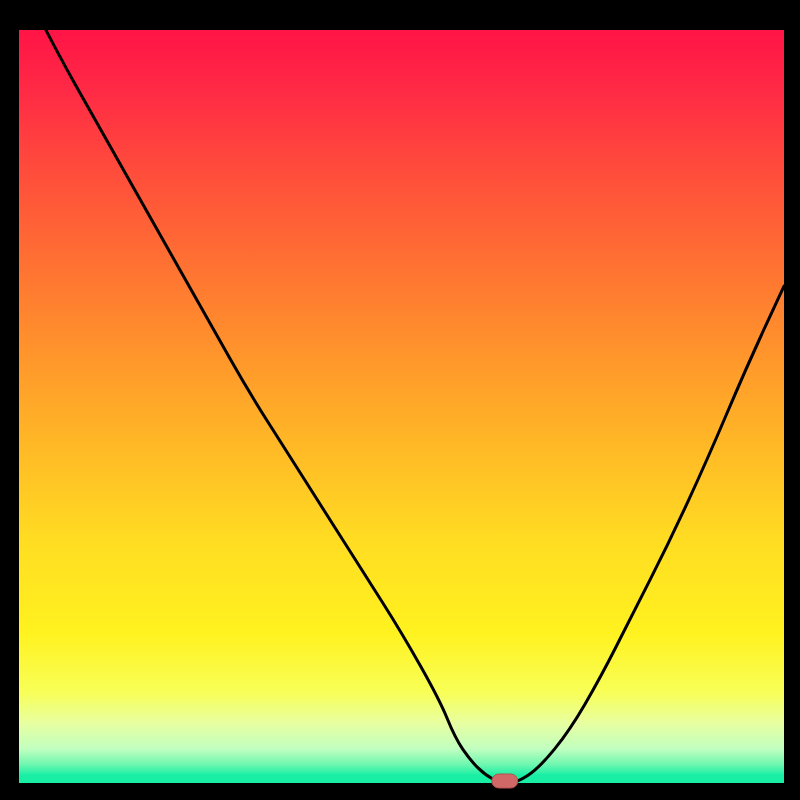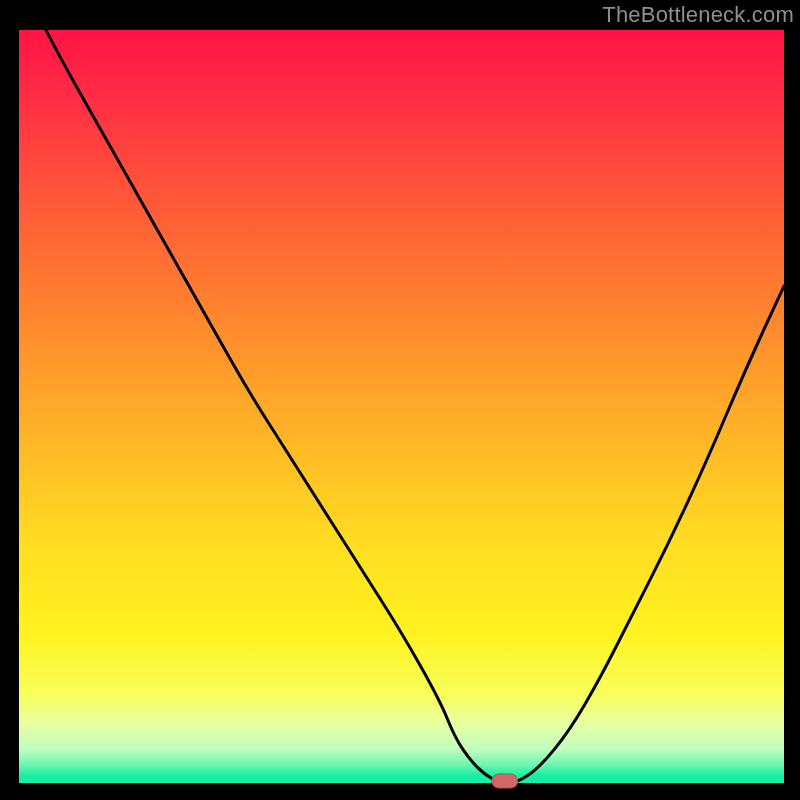--- a/index.html
+++ b/index.html
@@ -51,14 +51,13 @@
           <stop offset="97.5%" stop-color="#70f7b0"></stop>
           <stop offset="99%" stop-color="#18efa5"></stop>
           <stop offset="100%" stop-color="#18efa5"></stop>
         </linearGradient>
       </defs>
       <rect x="0" y="0" width="800" height="800" fill="#000000"></rect>
       <rect x="19" y="30" width="765" height="753" fill="url(#bg-grad)"></rect>
       <path d="M 19 -22.710000000000036 Q 19 -22.710000000000036 38.125 14.939999999999998 Q 57.25 52.59000000000003 76.375 86.47500000000002 Q 95.5 120.36000000000001 114.625 154.245 Q 133.75 188.13 152.875 222.015 Q 172 255.89999999999998 191.125 289.78499999999997 Q 210.25 323.67 229.375 357.555 Q 248.5 391.44 267.625 421.56 Q 286.75 451.68 305.875 481.8 Q 325 511.92 344.125 542.04 Q 363.25 572.16 382.375 602.28 Q 401.5 632.4 420.625 666.285 Q 439.75000000000006 700.17 447.4 718.995 Q 455.04999999999995 737.82 462.69999999999993 749.115 Q 470.34999999999997 760.41 478 767.94 Q 485.65 775.47 493.29999999999995 779.235 Q 500.95 783 508.6 783 Q 516.25 783 527.725 775.47 Q 539.2 767.94 554.5 749.115 Q 569.8 730.29 585.0999999999999 703.935 Q 600.4 677.5799999999999 615.7 647.46 Q 631 617.34 650.125 579.69 Q 669.25 542.04 688.375 500.625 Q 707.5 459.21 726.625 414.03 Q 745.75 368.84999999999997 764.875 327.43499999999995 T 784 286.02" fill="none" stroke="#000000" stroke-width="3" stroke-linecap="round" stroke-linejoin="round"></path>
       <rect x="491.77500000000003" y="774" width="26" height="14" rx="7" ry="7" fill="#d06868" stroke="#b55050" stroke-width="1"></rect>
     </svg>
-  <div class="watermark">TheBottleneck.com</div>
 </div>
 
 </body></html>

